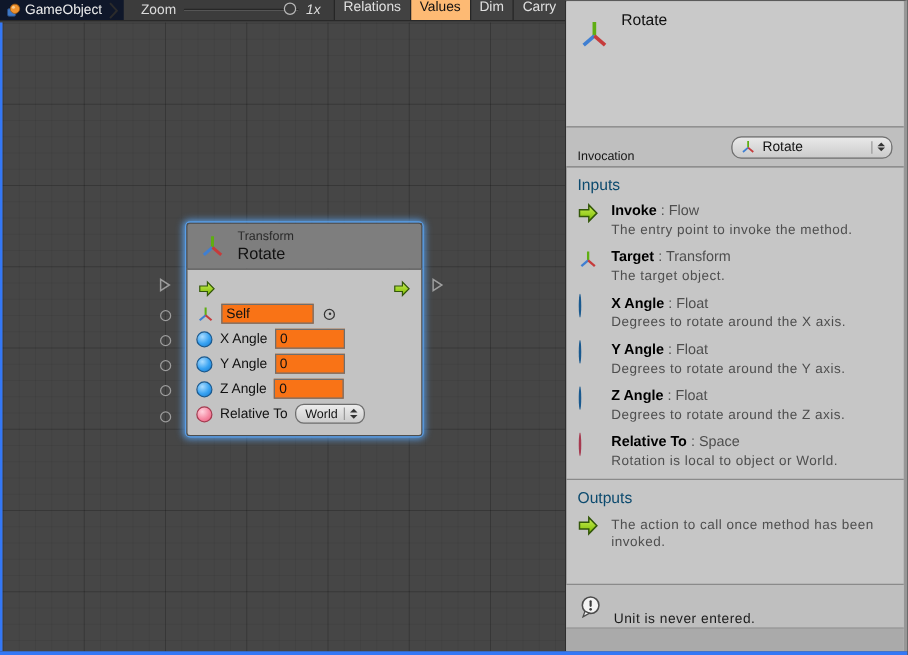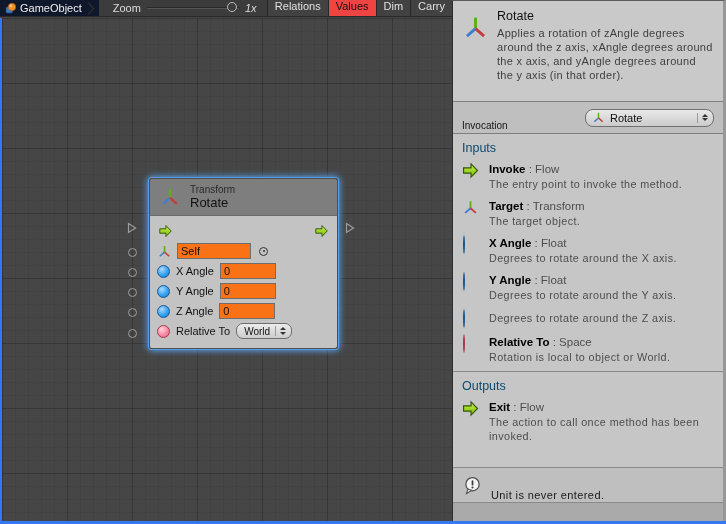--- a/index.html
+++ b/index.html
@@ -32,21 +32,21 @@
     position:absolute; right:2px; top:-5px; width:10px; height:10px;
     border-radius:50%; border:1px solid #b9b9b9; background:#3c3c3c;
   }
   .zoom-value { color:#dcdcdc;font-style:italic; }
   .tabs { margin-left:auto; display:flex; align-items:stretch; }
   .tab {
     display:flex; padding:0 7px;
     border-left:1px solid #262626; background:#424242; color:#e0e0e0;
     cursor:default;
   }
-  .tab.active { background:#ef4444; color:#111; }
+  .tab.active { background:#fdba74; color:#111; }
 
   
   .canvas {
     position:absolute; left:0; top:18px; width:452px; height:503px;
     background-color:#464646;
     background-image:
       linear-gradient(rgba(0,0,0,0.16) 1px, transparent 1px),
       linear-gradient(90deg, rgba(0,0,0,0.16) 1px, transparent 1px),
       linear-gradient(rgba(0,0,0,0.06) 1px, transparent 1px),
       linear-gradient(90deg, rgba(0,0,0,0.06) 1px, transparent 1px);
@@ -292,21 +292,20 @@
     </div>
   </div>
 
   <div class="sidebar">
 
     <div class="desc-panel">
       <svg class="axes">
           <use href="#axes"></use>
         </svg>
       <div class="insp-title">Rotate</div>
-      <div class="insp-desc">Applies a rotation of zAngle degrees around the z axis, xAngle degrees around the x axis, and yAngle degrees around the y axis (in that order).</div>
     </div>
 
     <div class="invocation-row">
       <span class="invocation-label">Invocation</span>
       <div class="invocation-drop">
         <svg class="axes">
             <use href="#axes"></use>
           </svg>
         <span>Rotate</span>
         <span class="updown">
@@ -350,41 +349,41 @@
       <span class="picon"><span class="port-dot port-blue"></span></span>
       <div class="ptext">
         <div class="pname-line"><span class="pname">Y Angle</span> <span class="psep">:</span> <span class="ptype">Float</span></div>
         <div class="pdesc">Degrees to rotate around the Y axis.</div>
       </div>
     </div>
 
     <div class="port-item">
       <span class="picon"><span class="port-dot port-blue"></span></span>
       <div class="ptext">
+        <div class="pname-line"><span class="pname">Z Angle</span> <span class="psep">:</span> <span class="ptype">Float</span></div>
         <div class="pdesc">Degrees to rotate around the Z axis.</div>
       </div>
     </div>
 
     <div class="port-item">
       <span class="picon"><span class="port-dot port-pink"></span></span>
       <div class="ptext">
         <div class="pname-line"><span class="pname">Relative To</span> <span class="psep">:</span> <span class="ptype">Space</span></div>
         <div class="pdesc">Rotation is local to object or World.</div>
       </div>
     </div>
 
     <div class="sep"></div>
     <div class="section-header">Outputs</div>
 
     <div class="port-item">
       <span class="picon"><svg>
             <use href="#flowarrow"></use>
           </svg></span>
       <div class="ptext">
-        <div class="pname-line"><span class="pname">Exit</span> <span class="psep">:</span> <span class="ptype">Flow</span></div>
         <div class="pdesc">The action to call once method has been invoked.</div>
       </div>
     </div>
 
     <div class="spacer"></div>
 
     <div class="warning-box">
       <svg class="warn-icon" viewBox="0 0 20 20">
         <circle cx="10" cy="8.6" r="7" fill="#f3f3f3" stroke="#4c4c4c" stroke-width="1.3"></circle>
         <path d="M5.2 13.8 L3.6 18.4 L9.2 15.2 Z" fill="#f3f3f3" stroke="#4c4c4c" stroke-width="1.1"></path>

